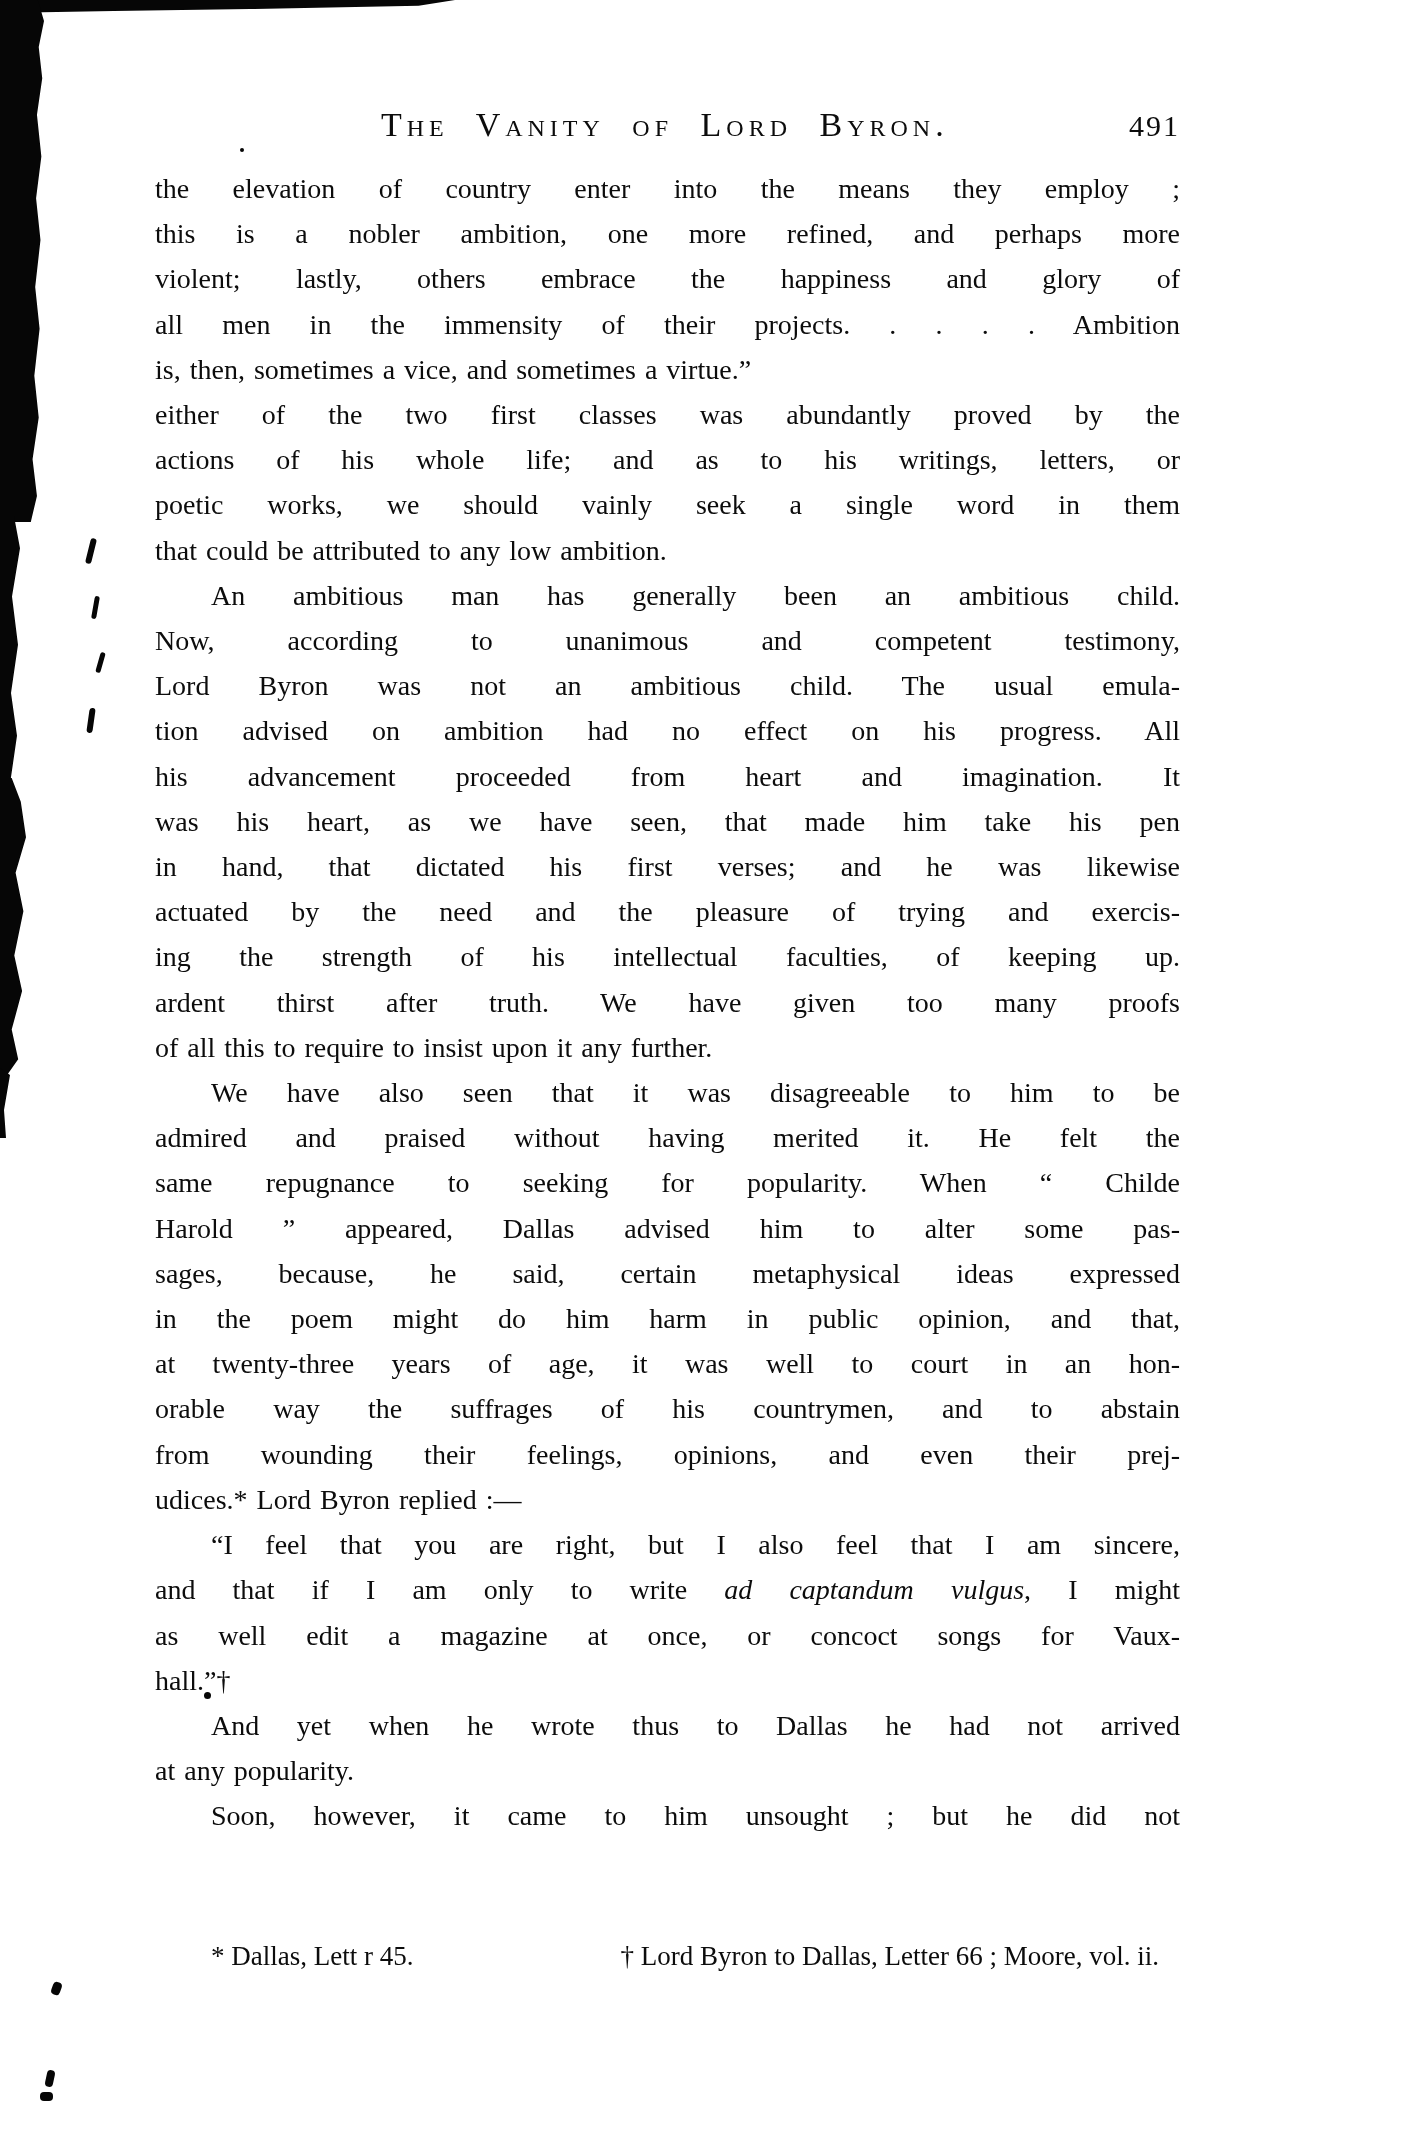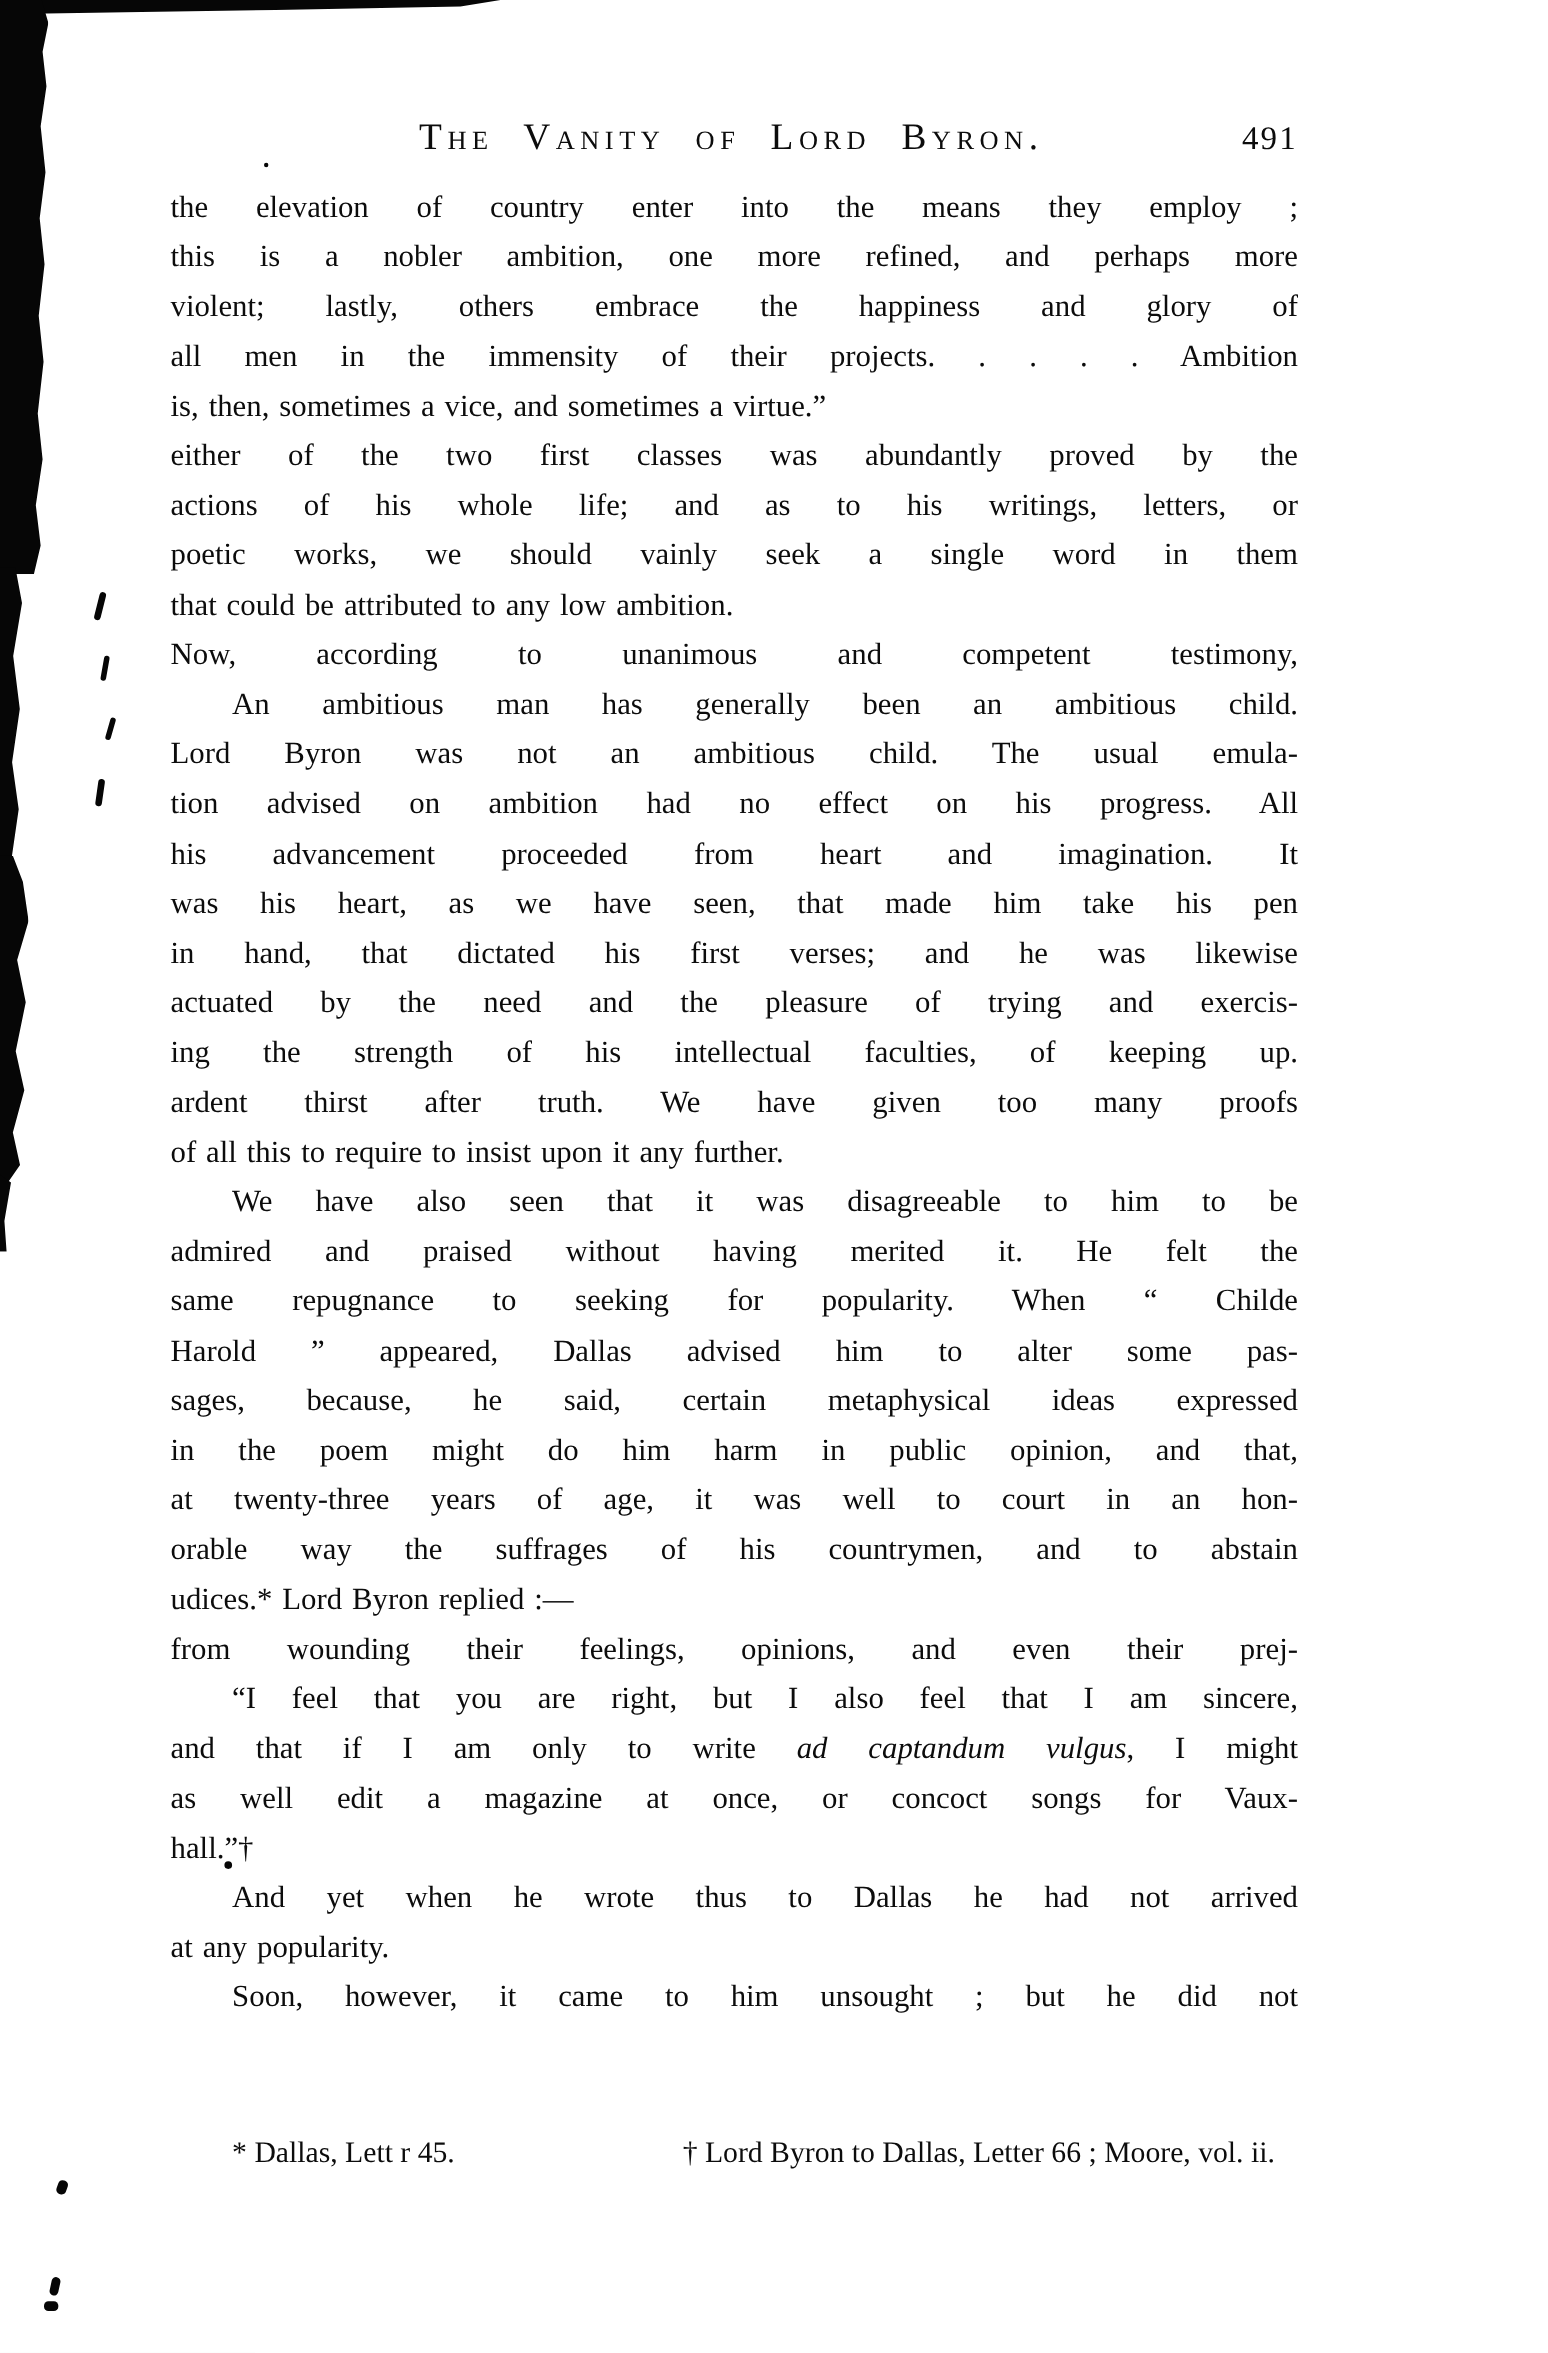--- a/index.html
+++ b/index.html
@@ -93,41 +93,41 @@
   <div class="body-text">
       <div class="line">the elevation of country enter into the means they employ ;</div>
       <div class="line">this is a nobler ambition, one more refined, and perhaps more</div>
       <div class="line">violent; lastly, others embrace the happiness and glory of</div>
       <div class="line">all men in the immensity of their projects. . . . . Ambition</div>
       <div class="line last">is, then, sometimes a vice, and sometimes a virtue.”</div>
       <div class="line">either of the two first classes was abundantly proved by the</div>
       <div class="line">actions of his whole life; and as to his writings, letters, or</div>
       <div class="line">poetic works, we should vainly seek a single word in them</div>
       <div class="line last">that could be attributed to any low ambition.</div>
+      <div class="line indent">An ambitious man has generally been an ambitious child.</div>
       <div class="line">Now, according to unanimous and competent testimony,</div>
-      <div class="line indent">An ambitious man has generally been an ambitious child.</div>
       <div class="line">Lord Byron was not an ambitious child. The usual emula-</div>
       <div class="line">tion advised on ambition had no effect on his progress. All</div>
       <div class="line">his advancement proceeded from heart and imagination. It</div>
       <div class="line">was his heart, as we have seen, that made him take his pen</div>
       <div class="line">in hand, that dictated his first verses; and he was likewise</div>
       <div class="line">actuated by the need and the pleasure of trying and exercis-</div>
       <div class="line">ing the strength of his intellectual faculties, of keeping up.</div>
       <div class="line">ardent thirst after truth. We have given too many proofs</div>
       <div class="line last">of all this to require to insist upon it any further.</div>
       <div class="line indent">We have also seen that it was disagreeable to him to be</div>
       <div class="line">admired and praised without having merited it. He felt the</div>
       <div class="line">same repugnance to seeking for popularity. When “ Childe</div>
       <div class="line">Harold ” appeared, Dallas advised him to alter some pas-</div>
       <div class="line">sages, because, he said, certain metaphysical ideas expressed</div>
       <div class="line">in the poem might do him harm in public opinion, and that,</div>
       <div class="line">at twenty-three years of age, it was well to court in an hon-</div>
       <div class="line">orable way the suffrages of his countrymen, and to abstain</div>
+      <div class="line">from wounding their feelings, opinions, and even their prej-</div>
       <div class="line last">udices.* Lord Byron replied :—</div>
-      <div class="line">from wounding their feelings, opinions, and even their prej-</div>
       <div class="line indent">“I feel that you are right, but I also feel that I am sincere,</div>
       <div class="line"><span>and that if I am only to write </span><i>ad captandum vulgus</i><span>, I might</span></div>
       <div class="line">as well edit a magazine at once, or concoct songs for Vaux-</div>
       <div class="line last">hall.”†</div>
       <div class="line indent">And yet when he wrote thus to Dallas he had not arrived</div>
       <div class="line last">at any popularity.</div>
       <div class="line indent">Soon, however, it came to him unsought ; but he did not</div>
     </div>
 
   <div class="footnote">

